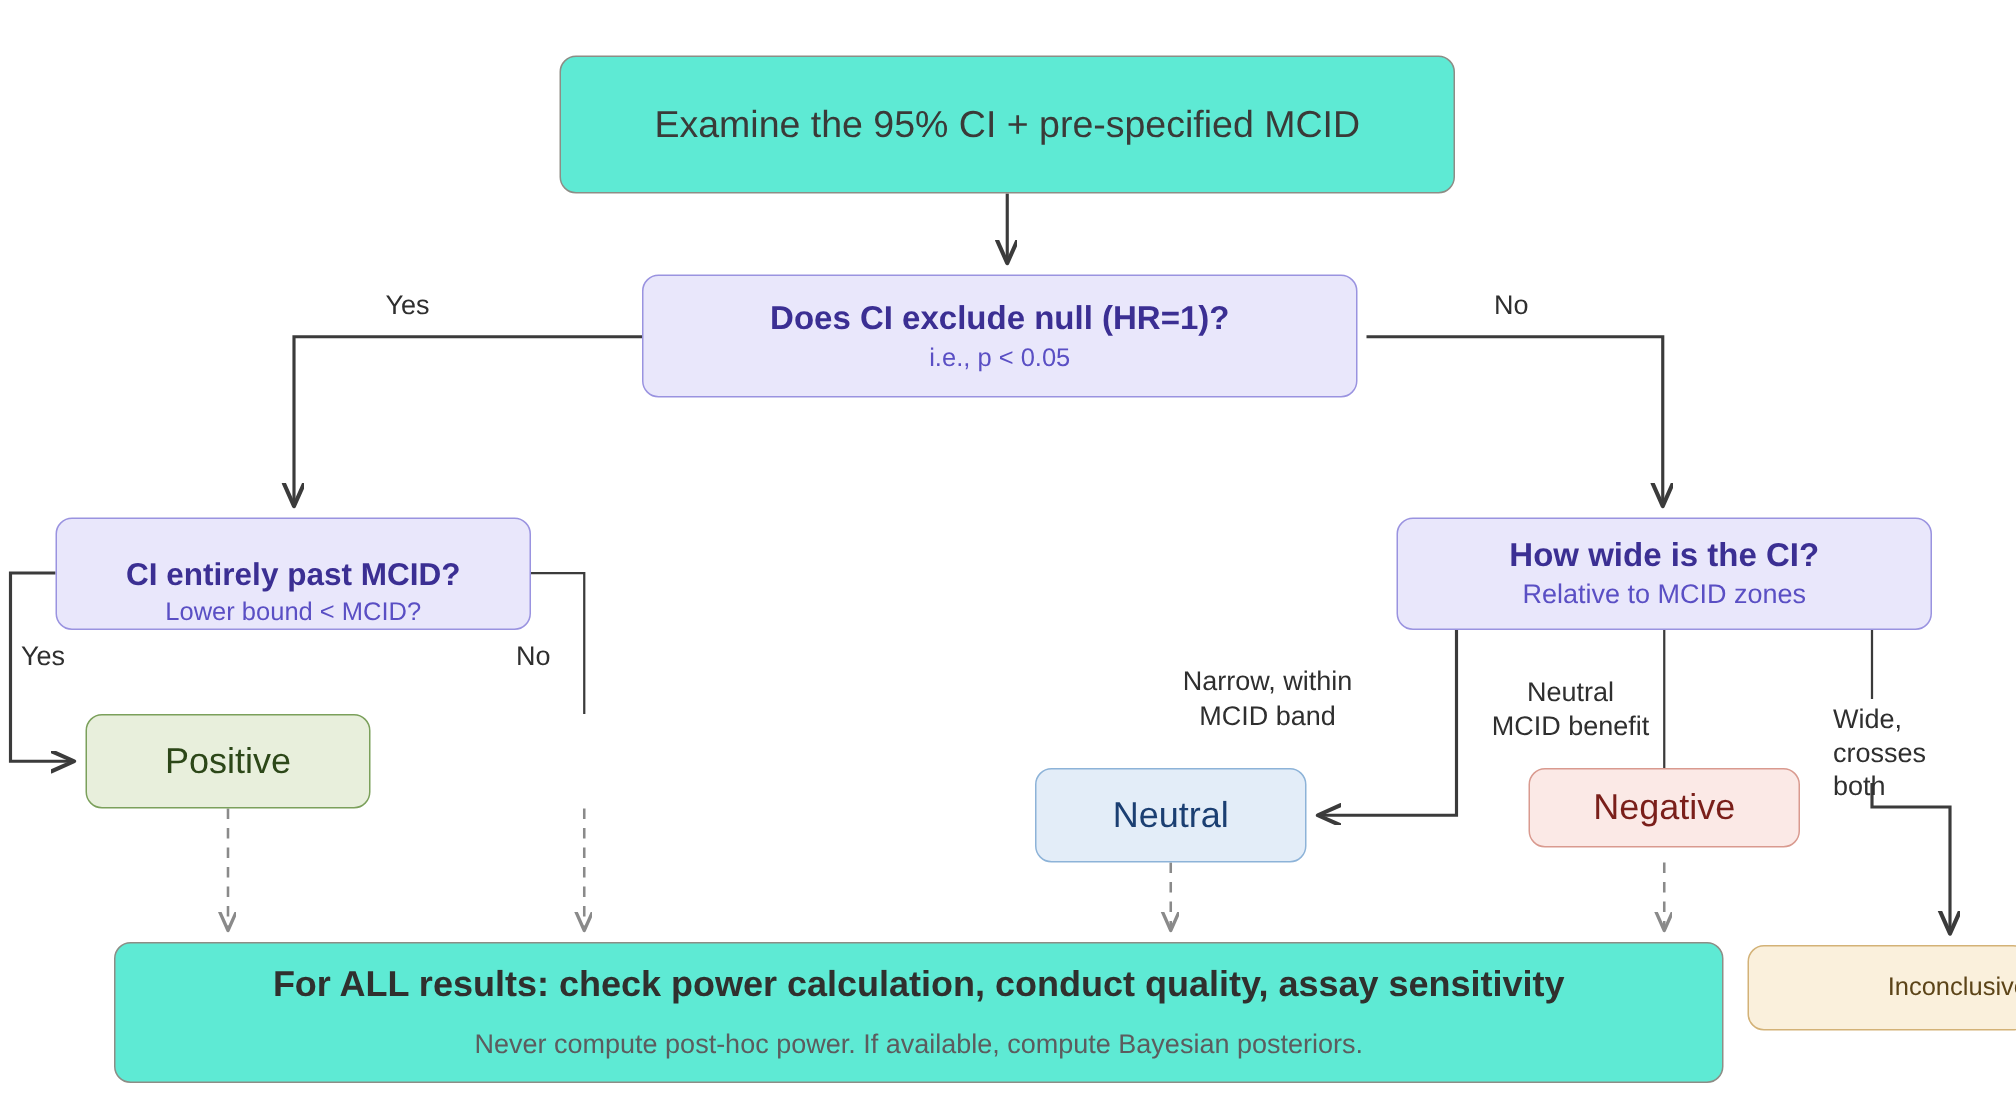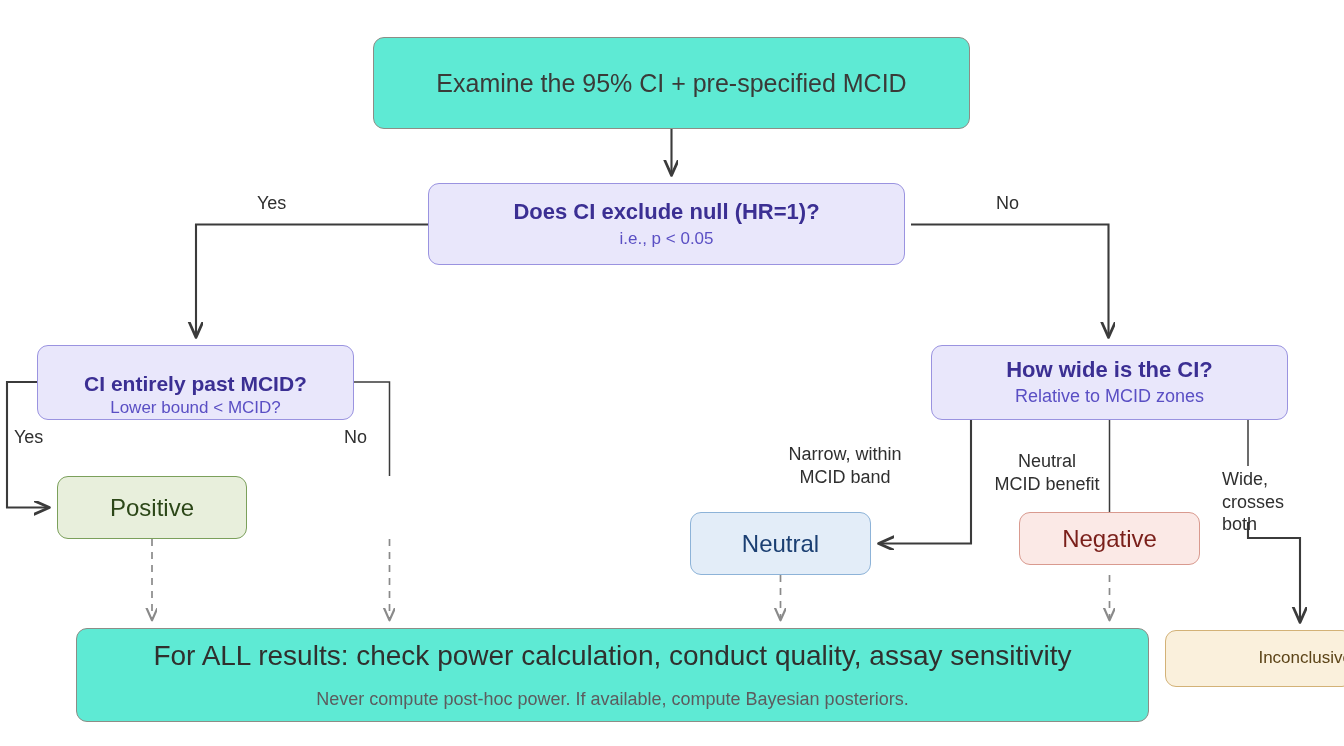--- a/index.html
+++ b/index.html
@@ -110,21 +110,21 @@
   #node-imprecise { left:294px;  top:476px; width:191px; height:63px; }
   #node-imprecise .ttl { font-size: 22px; font-weight: 400; }
 
   #node-neutral   { left:690px;  top:512px; width:181px; height:63px; }
   #node-neutral .ttl { font-size: 24px; font-weight: 400; }
 
   #node-negative  { left:1019px; top:512px; width:181px; height:53px; }
   #node-negative .ttl { font-size: 24px; font-weight: 400; }
 
   #node-footer       { left:76px; top:628px; width:1073px; height:94px; }
-  #node-footer .ttl  { font-size: 28px; font-weight: 400; color:#30302e; }
+  #node-footer .ttl  { font-size: 24px; font-weight: 700; color:#30302e; }
   #node-footer .sub  { font-size: 18px; font-weight: 400; color:#5c5c5e; margin-top:15px; }
 
   #node-inconclusive { left:1165px; top:630px; width:188px; height:57px;align-items:flex-end; }
   #node-inconclusive .ttl { font-size: 17px; font-weight: 400; }
 
   
   .edge-label {
     position: absolute;
     color: #2f2f2f;
     font-size: 18px;

